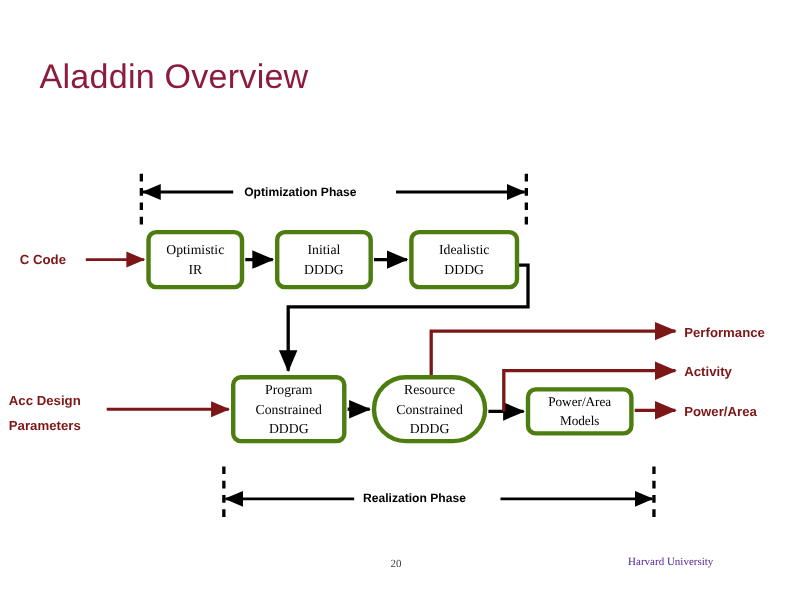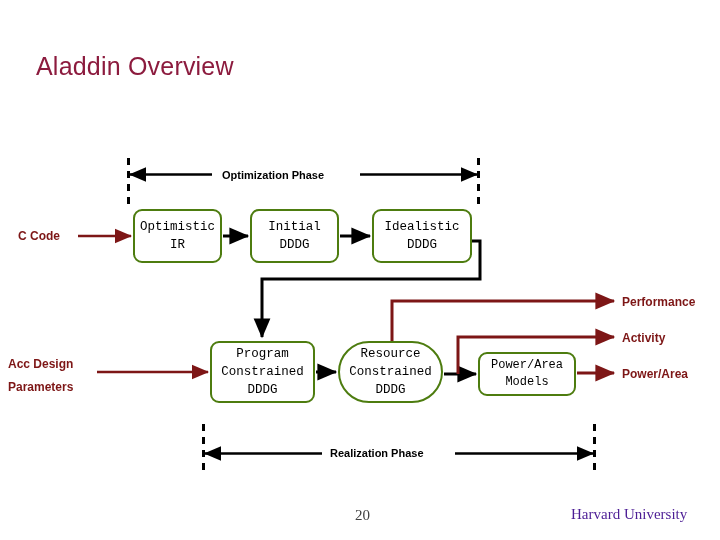--- a/index.html
+++ b/index.html
@@ -19,49 +19,49 @@
     left: 0; top: 0;
     width: 720px;
     height: 540px;
     background: #ffffff;
   }
   #slide-title {
     position: absolute;
     left: 36px;
     top: 52px;
     font-family: "Liberation Sans", sans-serif;
-    font-size: 25px;
+    font-size: 31px;
     font-weight: normal;
     color: #8C1B3E;
     letter-spacing: 0.2px;
     white-space: nowrap;
   }
   
   #diagram {
     position: absolute;
     left: 0;
     top: 0;
     width: 720px;
     height: 540px;
   }
   #diagram svg {
     display: block;
   }
   
   .node {
     position: absolute;
     box-sizing: border-box;
-    border: 2px solid #4d7c0f;
+    border: 4px solid #4d7c0f;
     border-radius: 9px;
     background: #ffffff;
     display: flex;
     flex-direction: column;
     align-items: center;
     justify-content: center;
-    font-family: Liberation Mono, monospace;
+    font-family: Liberation Serif, serif;
     font-size: 12.5px;
     color: #000000;
     line-height: 1.45;
     text-align: center;
   }
   .node .ln { display: block; white-space: nowrap; }
 
   #node-optimistic-ir { left: 133px; top: 209px; width: 89px; height: 54px; }
   #node-initial-dddg  { left: 250px; top: 209px; width: 89px; height: 54px; }
   #node-idealistic-dddg { left: 372px; top: 209px; width: 100px; height: 54px; }
@@ -89,21 +89,21 @@
   #label-performance { left: 622px; top: 295px; }
   #label-activity    { left: 622px; top: 331px; }
   #label-power-area  { left: 622px; top: 367px; }
   #label-optimization-phase { left: 222px; top: 169px; }
   #label-realization-phase  { left: 330px; top: 447px; }
 
   
   .footer-text {
     position: absolute;
     font-family: "Liberation Serif", serif;
-    font-size: 15px;
+    font-size: 10px;
     white-space: nowrap;
   }
   #footer-page-number { left: 355px; top: 507px; color: #404040; }
   #footer-org { left: 571px; top: 506px; color: #4c1d95; }
 </style>
 </head>
 <body>
 
 <div id="slide">
 

